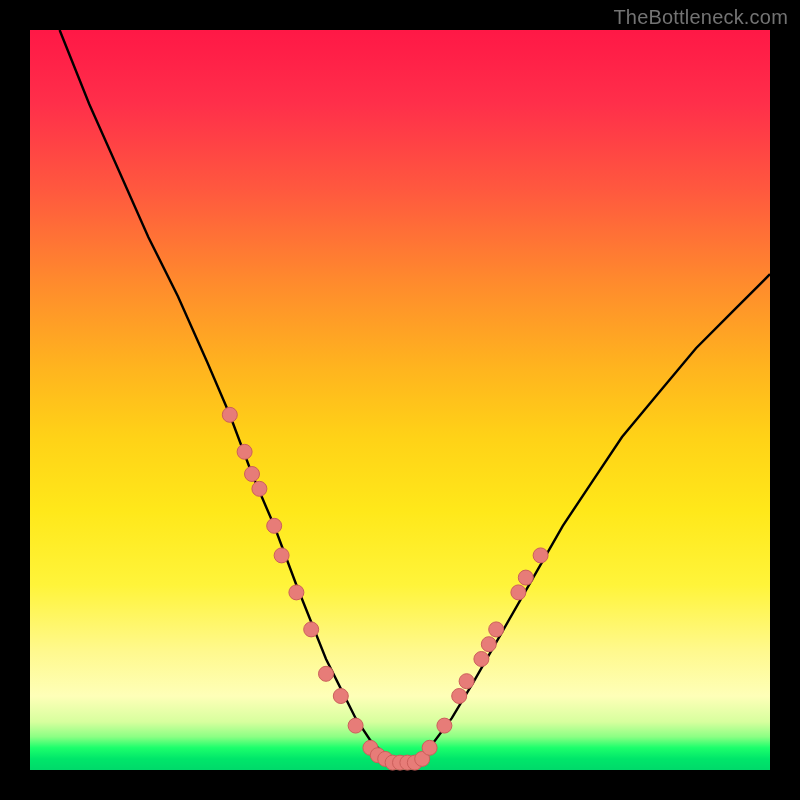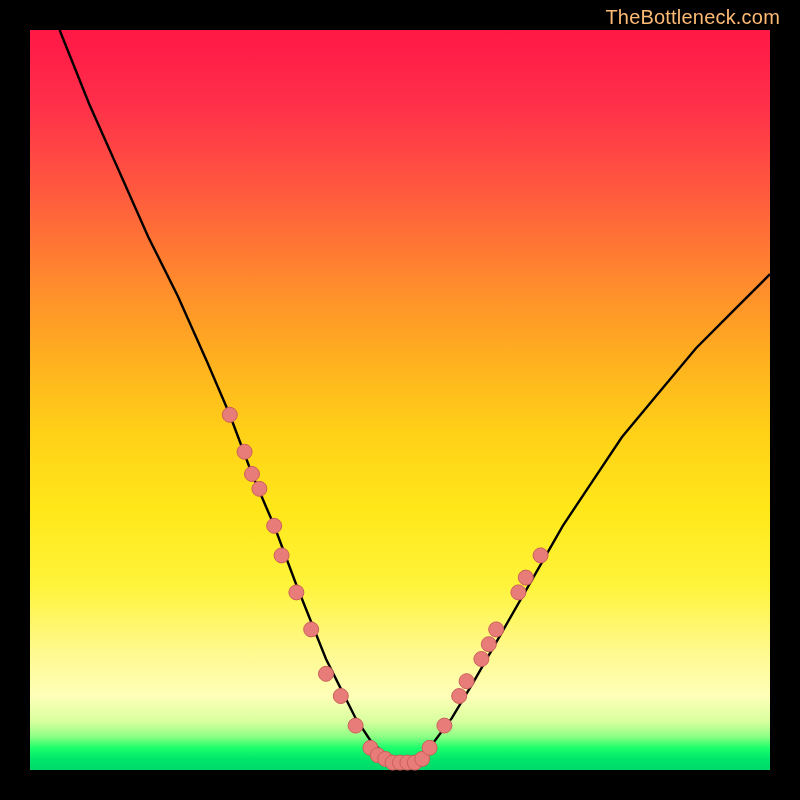--- a/index.html
+++ b/index.html
@@ -41,22 +41,22 @@
       #d7ff9e 93.5%,
       #8cff84 95.5%,
       #1cff6c 97%,
       #00e66a 98.5%,
       #00d96a 100%
     );
   }
   .watermark {
     position: absolute;
     top: 6px;
-    right: 20px;
-    color: #fdba74;
+    right: 12px;
+    color: #737373;
     font-size: 20px;
     font-weight: 500;
     letter-spacing: 0.2px;
     user-select: none;
   }
   svg.curve {
     position: absolute;
     left: 0;
     top: 0;
     width: 740px;

